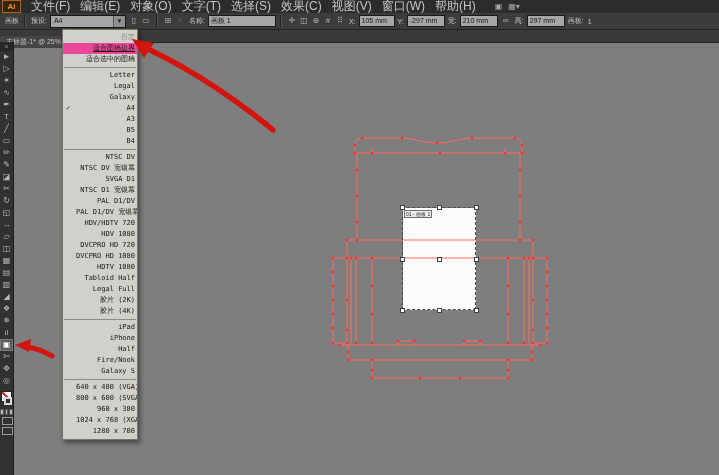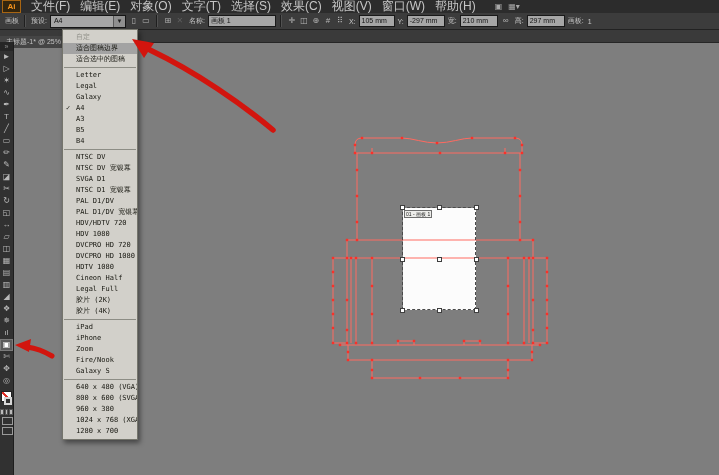--- a/index.html
+++ b/index.html
@@ -55,26 +55,26 @@
   .artboard-white{position:absolute;left:403px;top:208px;width:73px;height:102px;background:#fcfcfc;z-index:10;}
   .dieline{position:absolute;left:13px;top:42px;z-index:20;pointer-events:none;}
   .sel{position:absolute;left:402px;top:207px;width:74px;height:103px;border:1px dashed #4a4a4a;
        z-index:30;box-sizing:border-box;}
   .handle{position:absolute;width:5px;height:5px;background:#fff;border:1px solid #3e3e3e;box-sizing:border-box;}
   .ab-label{position:absolute;left:1px;top:2px;background:#ededea;border:1px solid #6e6e6e;
             font-size:5px;line-height:6px;padding:0 1px;color:#222;white-space:nowrap;}
   
   .preset-menu{position:absolute;left:62px;top:29px;width:76px;background:#d2d0ca;
                border:1px solid #75756c;box-shadow:2px 3px 5px rgba(0,0,0,.45);z-index:40;
-               padding:2px 0;box-sizing:border-box;}
+               padding:2px 0;box-sizing:border-box;text-align:right;}
   .pm-item{height:11px;line-height:11px;font-size:7px;font-family:"DejaVu Sans Mono","DejaVu Sans",monospace;
            color:#16160f;padding:0 2px 0 13px;position:relative;white-space:nowrap;overflow:hidden;}
   .pm-item .chk{position:absolute;left:3px;top:0;font-size:7px;}
   .pm-item.disabled{color:#91918a;}
-  .pm-item.hover{background:#a3a3a3;}
+  .pm-item.hover{background:#ec4899;text-decoration:underline;}
   .pm-sep{height:1px;background:#8d8d85;margin:2px 1px;}
   
   .annotations{position:absolute;left:0;top:0;z-index:50;pointer-events:none;}
 </style>
 </head>
 <body>
 
 <div class="menubar">
   <div class="ai-logo">Ai</div>
   <div class="menu-items">
@@ -305,28 +305,28 @@
     <div class="pm-item">NTSC DV 宽银幕</div>
     <div class="pm-item">SVGA D1</div>
     <div class="pm-item">NTSC D1 宽银幕</div>
     <div class="pm-item">PAL D1/DV</div>
     <div class="pm-item">PAL D1/DV 宽银幕</div>
     <div class="pm-item">HDV/HDTV 720</div>
     <div class="pm-item">HDV 1080</div>
     <div class="pm-item">DVCPRO HD 720</div>
     <div class="pm-item">DVCPRO HD 1080</div>
     <div class="pm-item">HDTV 1080</div>
-    <div class="pm-item">Cineon Half</div>
+    <div class="pm-item">Tabloid Half</div>
     <div class="pm-item">Legal Full</div>
     <div class="pm-item">胶片 (2K)</div>
     <div class="pm-item">胶片 (4K)</div>
     <div class="pm-sep"></div>
     <div class="pm-item">iPad</div>
     <div class="pm-item">iPhone</div>
-    <div class="pm-item">Zoom</div>
+    <div class="pm-item">Half</div>
     <div class="pm-item">Fire/Nook</div>
     <div class="pm-item">Galaxy S</div>
     <div class="pm-sep"></div>
     <div class="pm-item">640 x 480 (VGA)</div>
     <div class="pm-item">800 x 600 (SVGA)</div>
     <div class="pm-item">960 x 380</div>
     <div class="pm-item">1024 x 768 (XGA)</div>
     <div class="pm-item">1280 x 700</div>
   </div>
 

